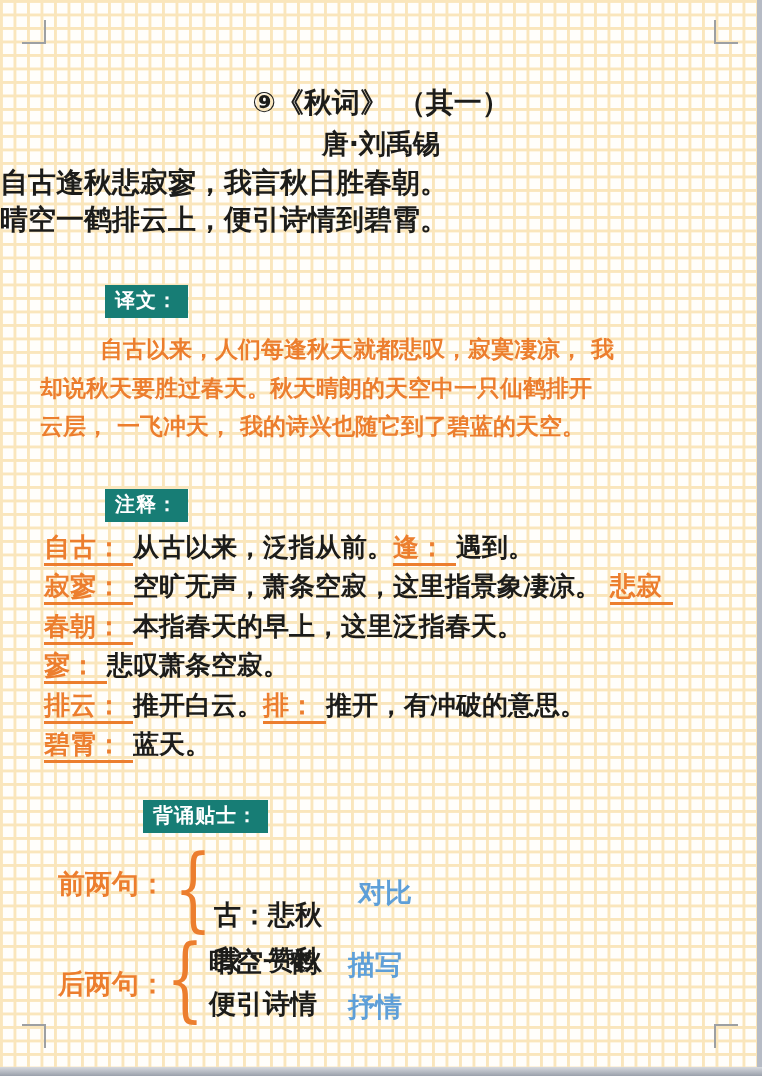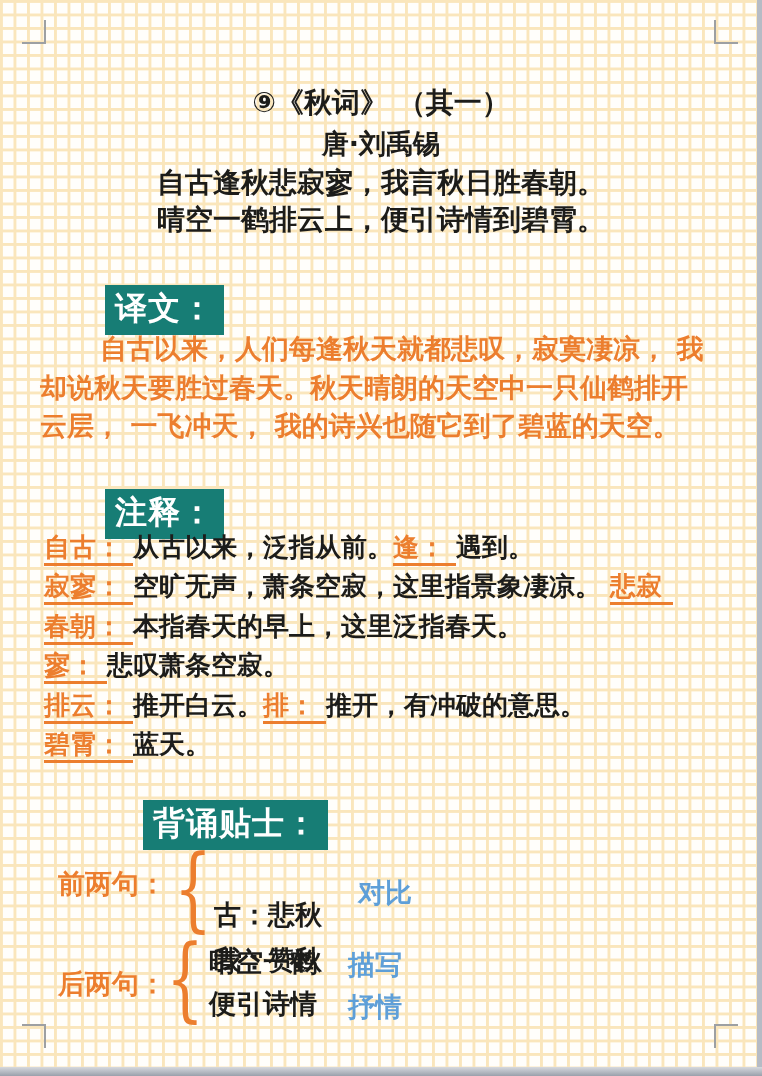--- a/index.html
+++ b/index.html
@@ -22,31 +22,31 @@
   
   .corner { position:absolute; width:22px; height:22px; color:#9da0a3; z-index:2; }
   .corner.tl { left:22px;  top:20px;    border-right:2px solid currentColor; border-bottom:2px solid currentColor; }
   .corner.tr { left:714px; top:20px;    border-left:2px solid currentColor;  border-bottom:2px solid currentColor; }
   .corner.bl { left:22px;  top:1024px;  border-right:2px solid currentColor; border-top:2px solid currentColor; }
   .corner.br { left:714px; top:1024px;  border-left:2px solid currentColor;  border-top:2px solid currentColor; }
 
   .hdr { position:absolute; left:0; width:100%; text-align:center; font-weight:700; z-index:3; }
   .hdr-title  { top:84px;  font-size:28px; }
   .hdr-author { top:126px; font-size:27px; }
-  .poem { position:absolute; top:164px; left:0; width:100%; text-align:center;
+  .poem { position:absolute; top:164px; left:0; width:100%; 
           font-size:28px; font-weight:700; line-height:37px; z-index:3; }
 
-  .badge { position:absolute; background:#177d75; color:#ffffff; font-size:32px; font-weight:700;
+  .badge { position:absolute; background:#177d75; color:#ffffff; font-size:20px; font-weight:700;
            padding:2px 10px 4px 10px; letter-spacing:1px; z-index:3; }
   .badge-translation { left:105px; top:285px; }
   .badge-notes       { left:105px; top:489px; }
   .badge-tips        { left:107px; top:800px;margin-left:36px; }
 
   .translation { position:absolute; left:40px; top:330px; width:692px;
-                 color:#ec7e2e; font-size:27px; font-weight:700; line-height:38.5px; z-index:3; }
+                 color:#ec7e2e; font-size:23px; font-weight:700; line-height:38.5px; z-index:3; }
   .translation .indent { text-indent:60px; }
 
   .notes { position:absolute; left:44px; top:528px; width:682px;
            font-size:26px; font-weight:700; line-height:39.4px; z-index:3; }
   .key { color:#ec7e2e; border-bottom:3px solid #ec7e2e; padding-right:11px; padding-bottom:1px; }
 
   .tip-label { position:absolute; color:#ec7e2e; font-size:27px; font-weight:700; z-index:3; }
   .tip-items { position:absolute; color:#1c1c1a; font-size:27px; font-weight:700; z-index:3; }
   .tip-tags  { position:absolute; color:#5e9fd8; font-size:27px; font-weight:700; z-index:3; }
   .brace { position:absolute; color:#ec7e2e; font-size:92px; line-height:82px; font-weight:400;

